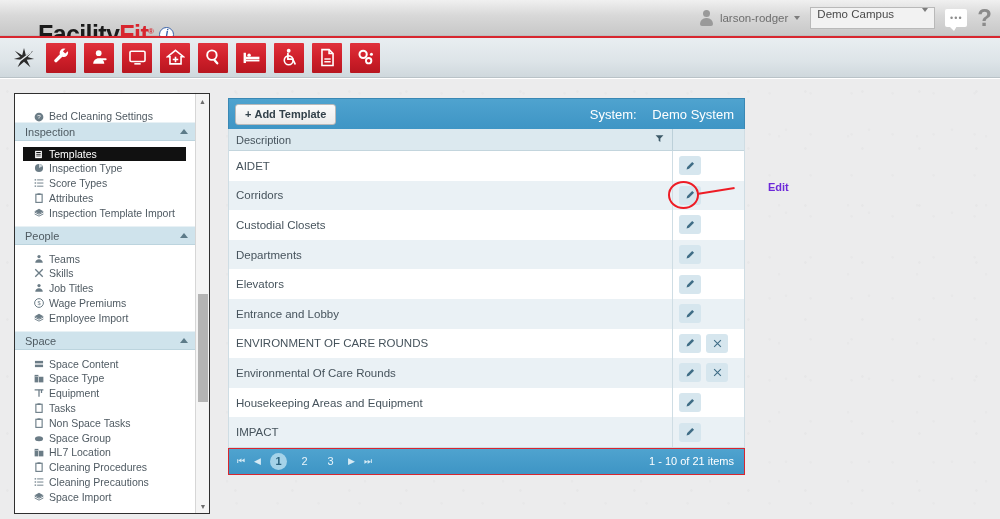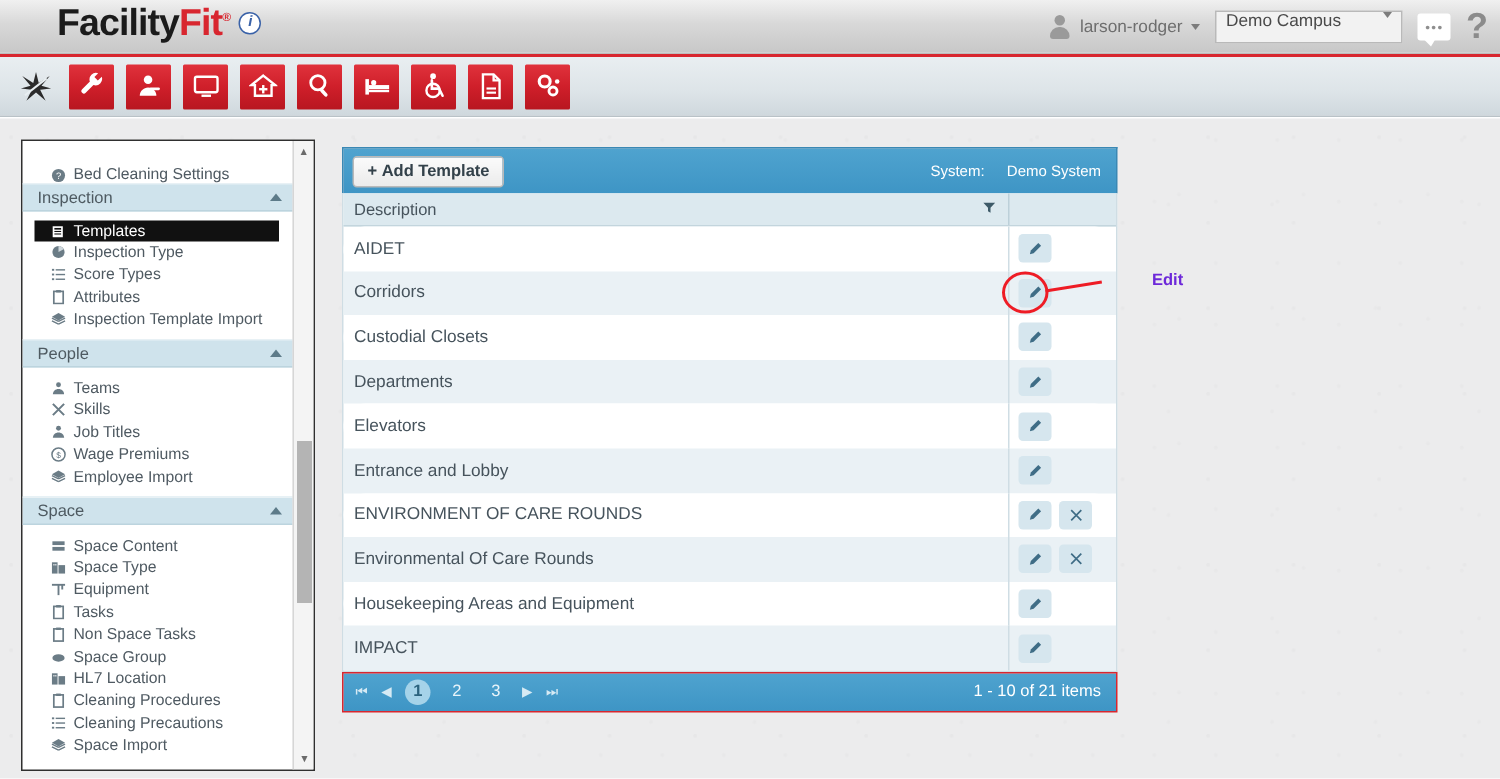--- a/index.html
+++ b/index.html
@@ -10,21 +10,21 @@
     background: #ffffff;
   }
   #app { position: relative; width: 1000px; height: 519px; overflow: hidden; }
 
   
   .topbar {
     position: absolute; left: 0; top: 0; width: 1000px; height: 36px;
     background: linear-gradient(to bottom, #f0f0f0 0%, #d8d8d8 45%, #c8c8c8 100%);
     border-bottom: 1px solid #bdbdbd;
   }
-  .logo { position: absolute; left: 38px; top: 0; height: 30px; display: flex; align-items: center; }
+  .logo { position: absolute; left: 38px; top: 19px; height: 30px; display: flex; align-items: center; }
   .logo-text { font-size: 25px; font-weight: bold; letter-spacing: -0.6px; line-height: 1; }
   .logo-a { color: #1b1b1b; }
   .logo-b { color: #d8262f; }
   .logo-tm { font-size: 8px; color: #d8262f; vertical-align: super; }
   .info-badge {
     margin-left: 6px; width: 15px; height: 15px; border-radius: 50%;
     border: 1.4px solid #3a62a8; color: #3a62a8; background: #fff;
     font-size: 10px; font-style: italic; font-weight: bold;
     display: flex; align-items: center; justify-content: center; line-height: 1;
   }
@@ -117,21 +117,21 @@
   .panel-head {
     height: 31px; background: linear-gradient(to bottom, #4fa3cf 0%, #3e95c5 100%);
     display: flex; align-items: center; justify-content: space-between; padding: 0 10px 0 6px;
     border: 1px solid #3a88b4; border-bottom: none;
   }
   .add-btn {
     background: linear-gradient(to bottom, #fbfbfb, #ebebeb); border: 1px solid #b9b9b9;
     border-radius: 3px; height: 21px; padding: 0 9px; font-size: 11px; color: #33414a;
     display: flex; align-items: center; gap: 3px; font-weight: bold;
   }
-  .sys-label { font-size: 10px; color: #ffffff; }
+  .sys-label { font-size: 13px; color: #ffffff; }
   .sys-label .sys-key { margin-right: 12px; }
 
   .grid { border: 1px solid #cfdde4; border-top: none; background: #fff; }
   .grid-head {
     height: 22px; background: #dce9ef; display: flex; align-items: center;
     font-size: 11px; color: #46535c; border-bottom: 1px solid #c3d5dd;
   }
   .col-desc { flex: 1; padding-left: 7px; display: flex; align-items: center; justify-content: space-between; padding-right: 8px; }
   .col-act { width: 72px; border-left: 1px solid #bcd0d9; height: 100%; }
   .filter-icon { color: #3d5a68; font-size: 10px; }

